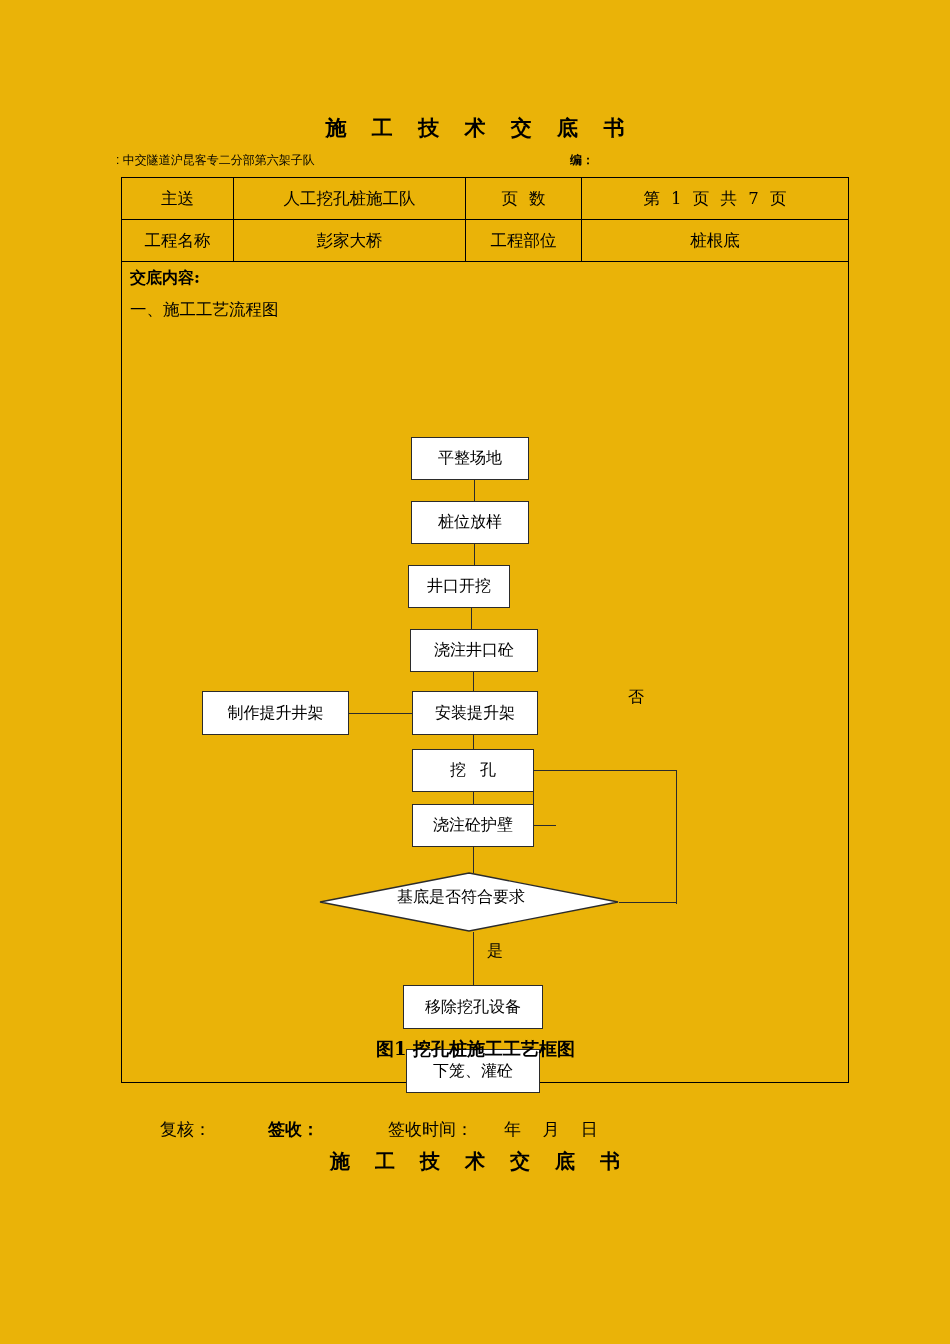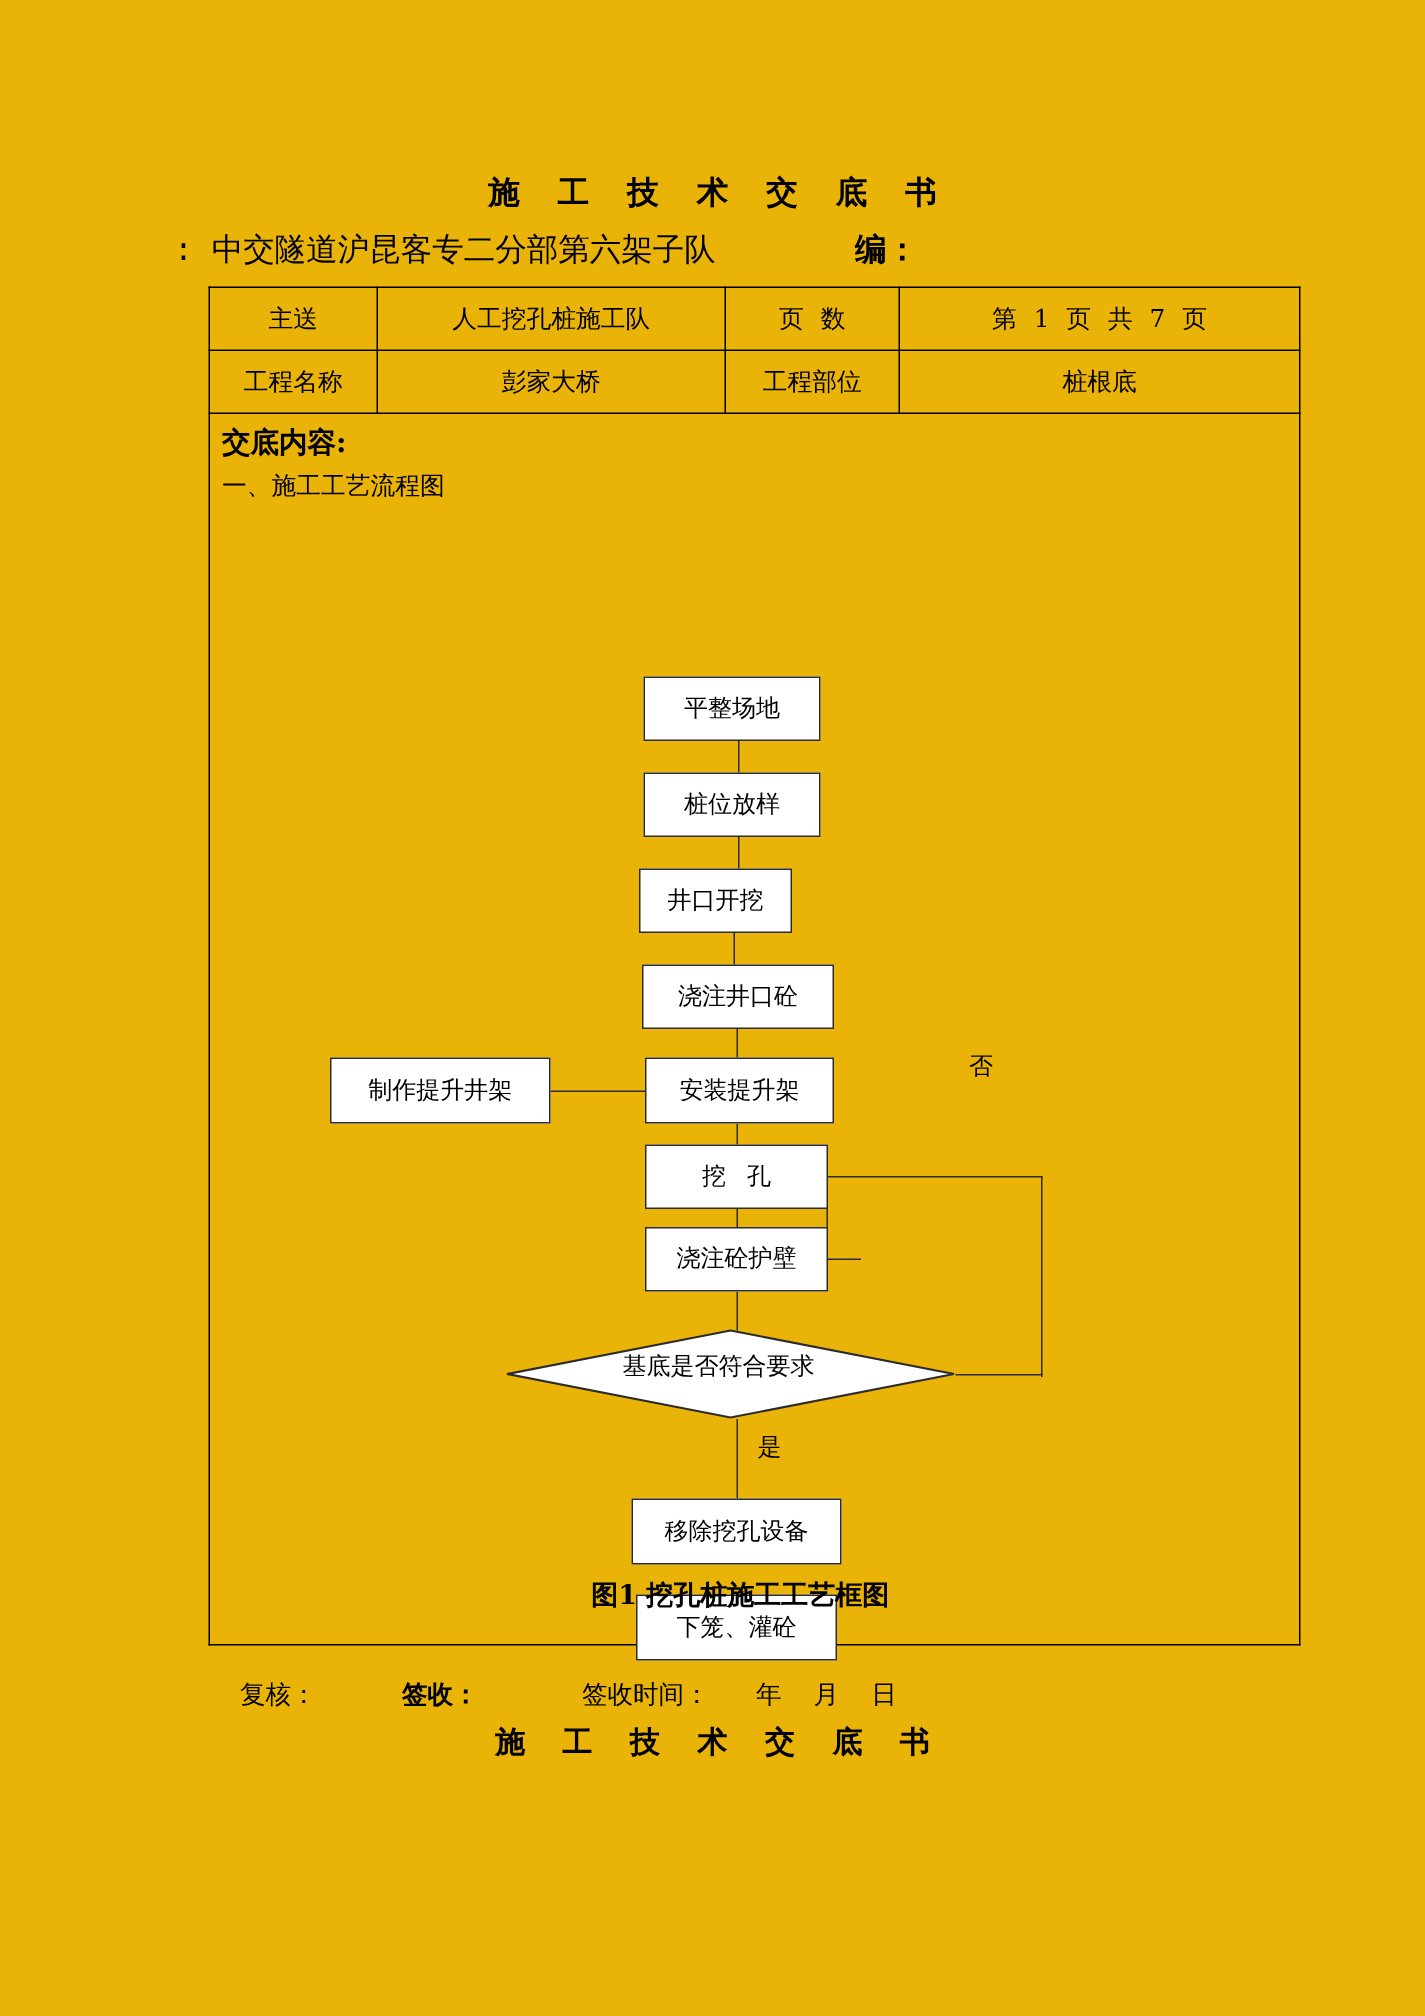--- a/index.html
+++ b/index.html
@@ -31,47 +31,46 @@
     letter-spacing: 9px;
     text-indent: 9px;
     font-family: "DejaVu Serif", "Liberation Serif", serif;
   }
   .subline {
     position: absolute;
     left: 116px;
     top: 152px;
     width: 715px;
     height: 22px;
-    font-size: 21px;
-    font-family: Liberation Mono, monospace;
+    font-size: 12px;
+    font-family: Liberation Sans, sans-serif;
   }
   .subline .org {
     position: absolute;
     left: 0;
     top: 0;
     white-space: nowrap;
   }
   .subline .code {
     position: absolute;
     left: 454px;
     top: 0;
     font-weight: bold;
     white-space: nowrap;
   }
 
   
   .doc-table {
     position: absolute;
     left: 121px;
-    top: 191px;
+    top: 177px;
     width: 707px;
     border-collapse: collapse;
     table-layout: fixed;
     font-family: "DejaVu Serif", "Liberation Serif", serif;
-    margin-left: 18px;
   }
   .doc-table td {
     border: 1px solid #000000;
     font-size: 16.5px;
     text-align: center;
     height: 41px;
     padding: 0 2px;
     vertical-align: middle;
   }
   .doc-table td.c1 { width: 107px; }
@@ -84,21 +83,21 @@
     vertical-align: top;
     text-align: left;
     padding: 0;
     position: relative;
   }
 
   .content-head {
     position: absolute;
     left: 8px;
     top: 6px;
-    font-size: 19px;
+    font-size: 16px;
     font-weight: bold;
   }
   .content-sub {
     position: absolute;
     left: 8px;
     top: 37px;
     font-size: 16.5px;
   }
   .fig-caption {
     position: absolute;

